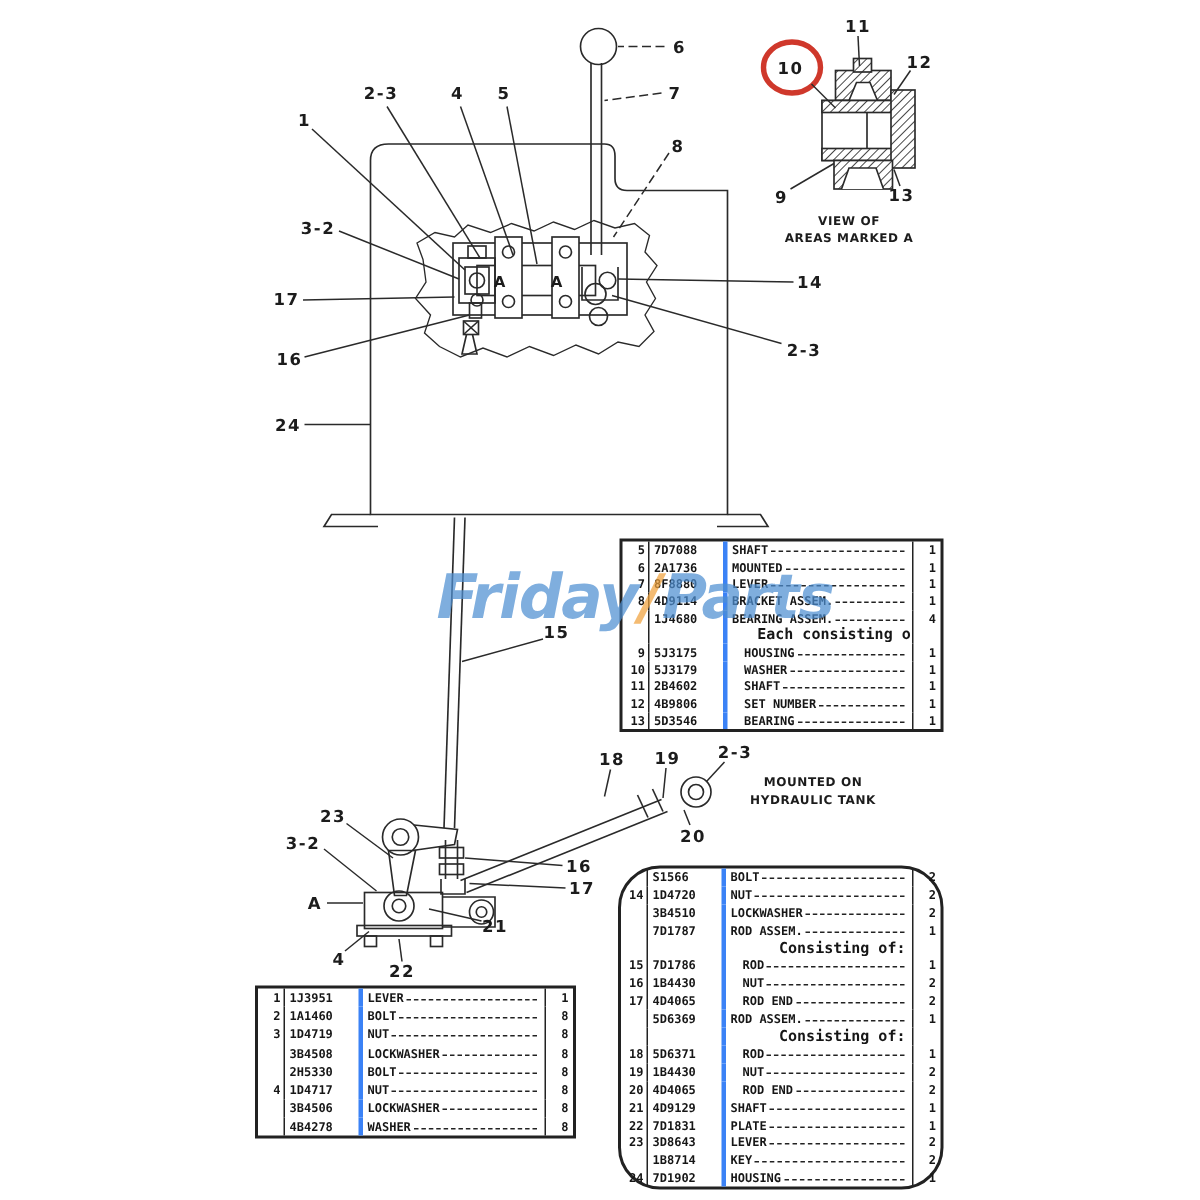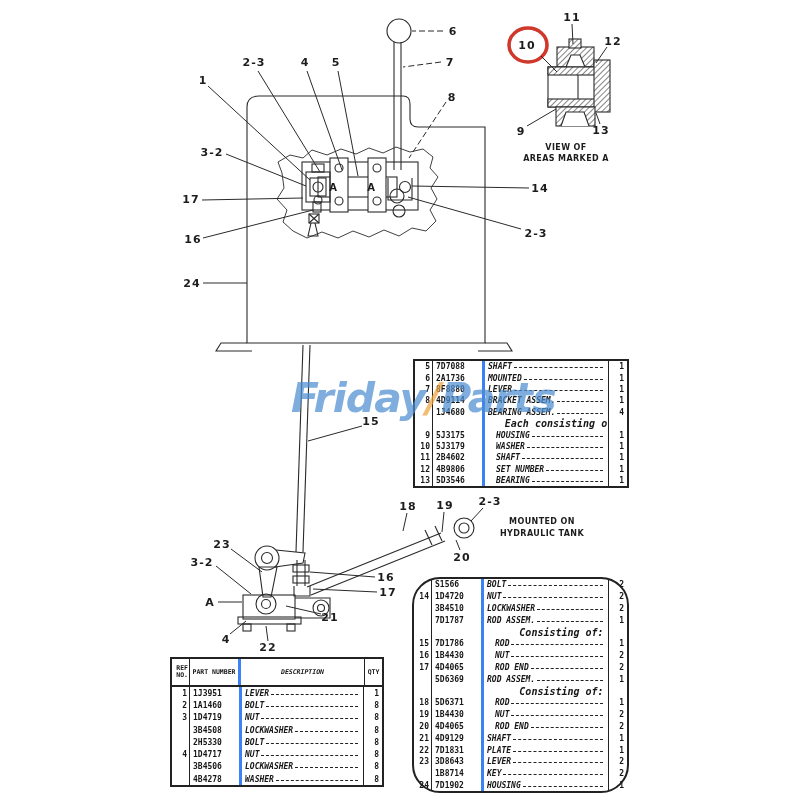--- a/index.html
+++ b/index.html
@@ -13,21 +13,21 @@
   
   .ptable{position:absolute;border:2px solid #222;background:rgba(255,255,255,.55);
           font-family:"DejaVu Sans Mono",monospace;font-weight:bold;color:#161616;}
   .trow{display:flex;align-items:center;}
   .t1 .trow{height:11.4px;} .t2 .trow{height:11.8px;} .t3 .trow{height:12.3px;}
   .c-ref{width:15px;flex:0 0 15px;text-align:right;padding-right:2px;border-right:1px solid #222;
          font-size:8px;align-self:stretch;display:flex;align-items:center;justify-content:flex-end;}
   .c-part{width:46px;flex:0 0 46px;padding-left:3px;border-right:3px solid #3b82f6;font-size:8px;
           align-self:stretch;display:flex;align-items:center;}
   .c-desc{flex:1;display:flex;align-items:center;padding:0 3px;border-right:1px solid #222;
-          font-size:8px;align-self:stretch;overflow:hidden;white-space:nowrap;font-style:italic;}
+          font-size:8px;align-self:stretch;overflow:hidden;white-space:nowrap;}
   .c-qty{width:15px;flex:0 0 15px;text-align:right;padding-right:3px;font-size:8px;}
   .lead{flex:1;height:0;border-bottom:1.2px dashed #222;margin:0 2px;transform:translateY(1px);}
   .c-desc.sub{justify-content:center;padding-left:34px;font-size:10px;}
   .thead{display:flex;border-bottom:2px solid #222;height:26px;font-size:6.5px;line-height:7px;
          text-align:center;}
   .thead .c-ref,.thead .c-part,.thead .c-desc,.thead .c-qty{display:flex;align-items:center;justify-content:center;
          white-space:normal;padding:0 1px;font-size:6.5px;}
   .ind{padding-left:8px;}
 
   
@@ -470,26 +470,20 @@
         <div class="c-part">7D1902</div>
         <div class="c-desc">
           <span>HOUSING</span>
           <span class="lead"></span>
         </div>
         <div class="c-qty">1</div>
       </div>
     </div>
 
   <div class="ptable t3" style="left:170px;top:657px;width:210px;">
-      <div class="thead">
-        <div class="c-ref">REF NO.</div>
-        <div class="c-part">PART NUMBER</div>
-        <div class="c-desc">DESCRIPTION</div>
-        <div class="c-qty">QTY</div>
-      </div>
       <div class="trow">
         <div class="c-ref">1</div>
         <div class="c-part">1J3951</div>
         <div class="c-desc">
           <span>LEVER</span>
           <span class="lead"></span>
         </div>
         <div class="c-qty">1</div>
       </div>
       <div class="trow">

